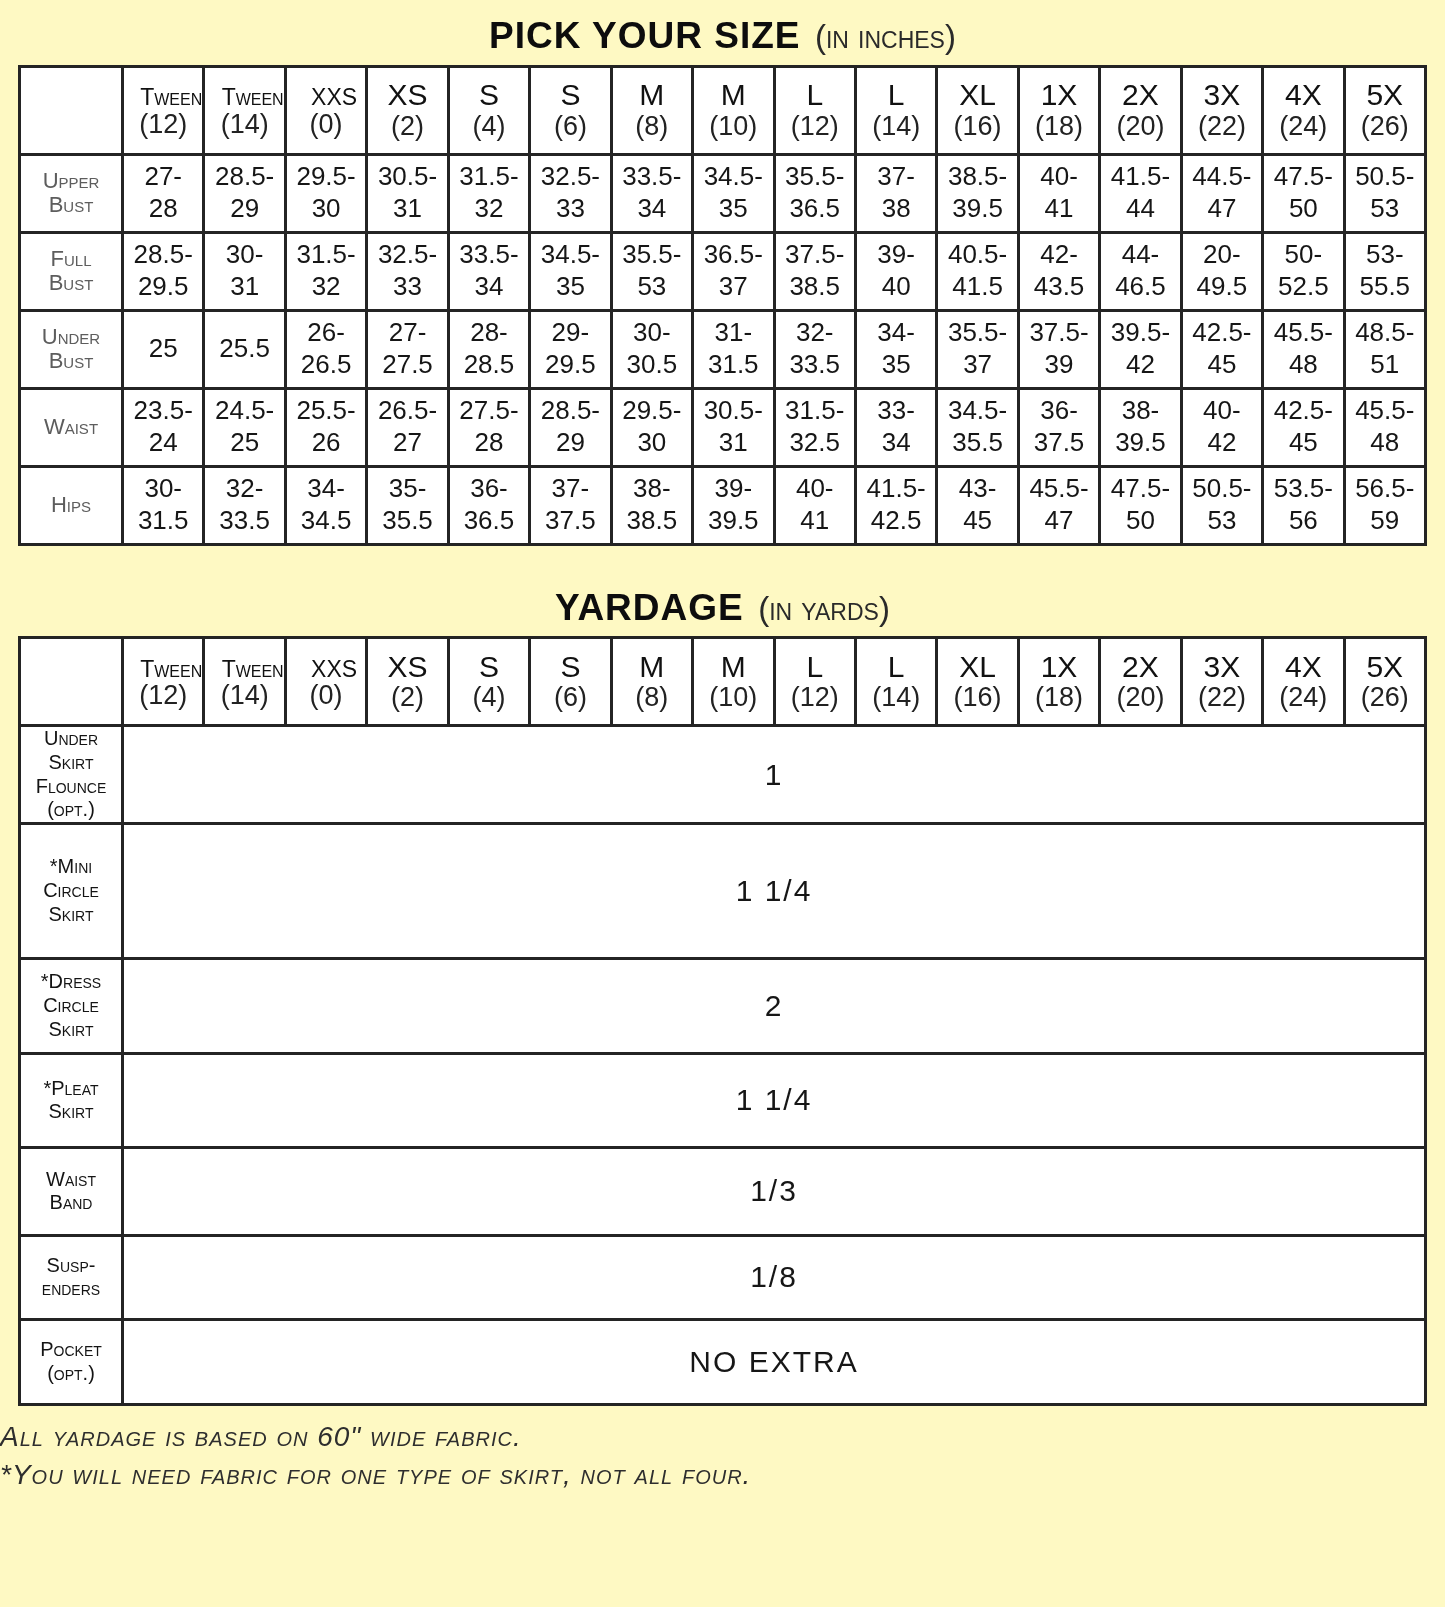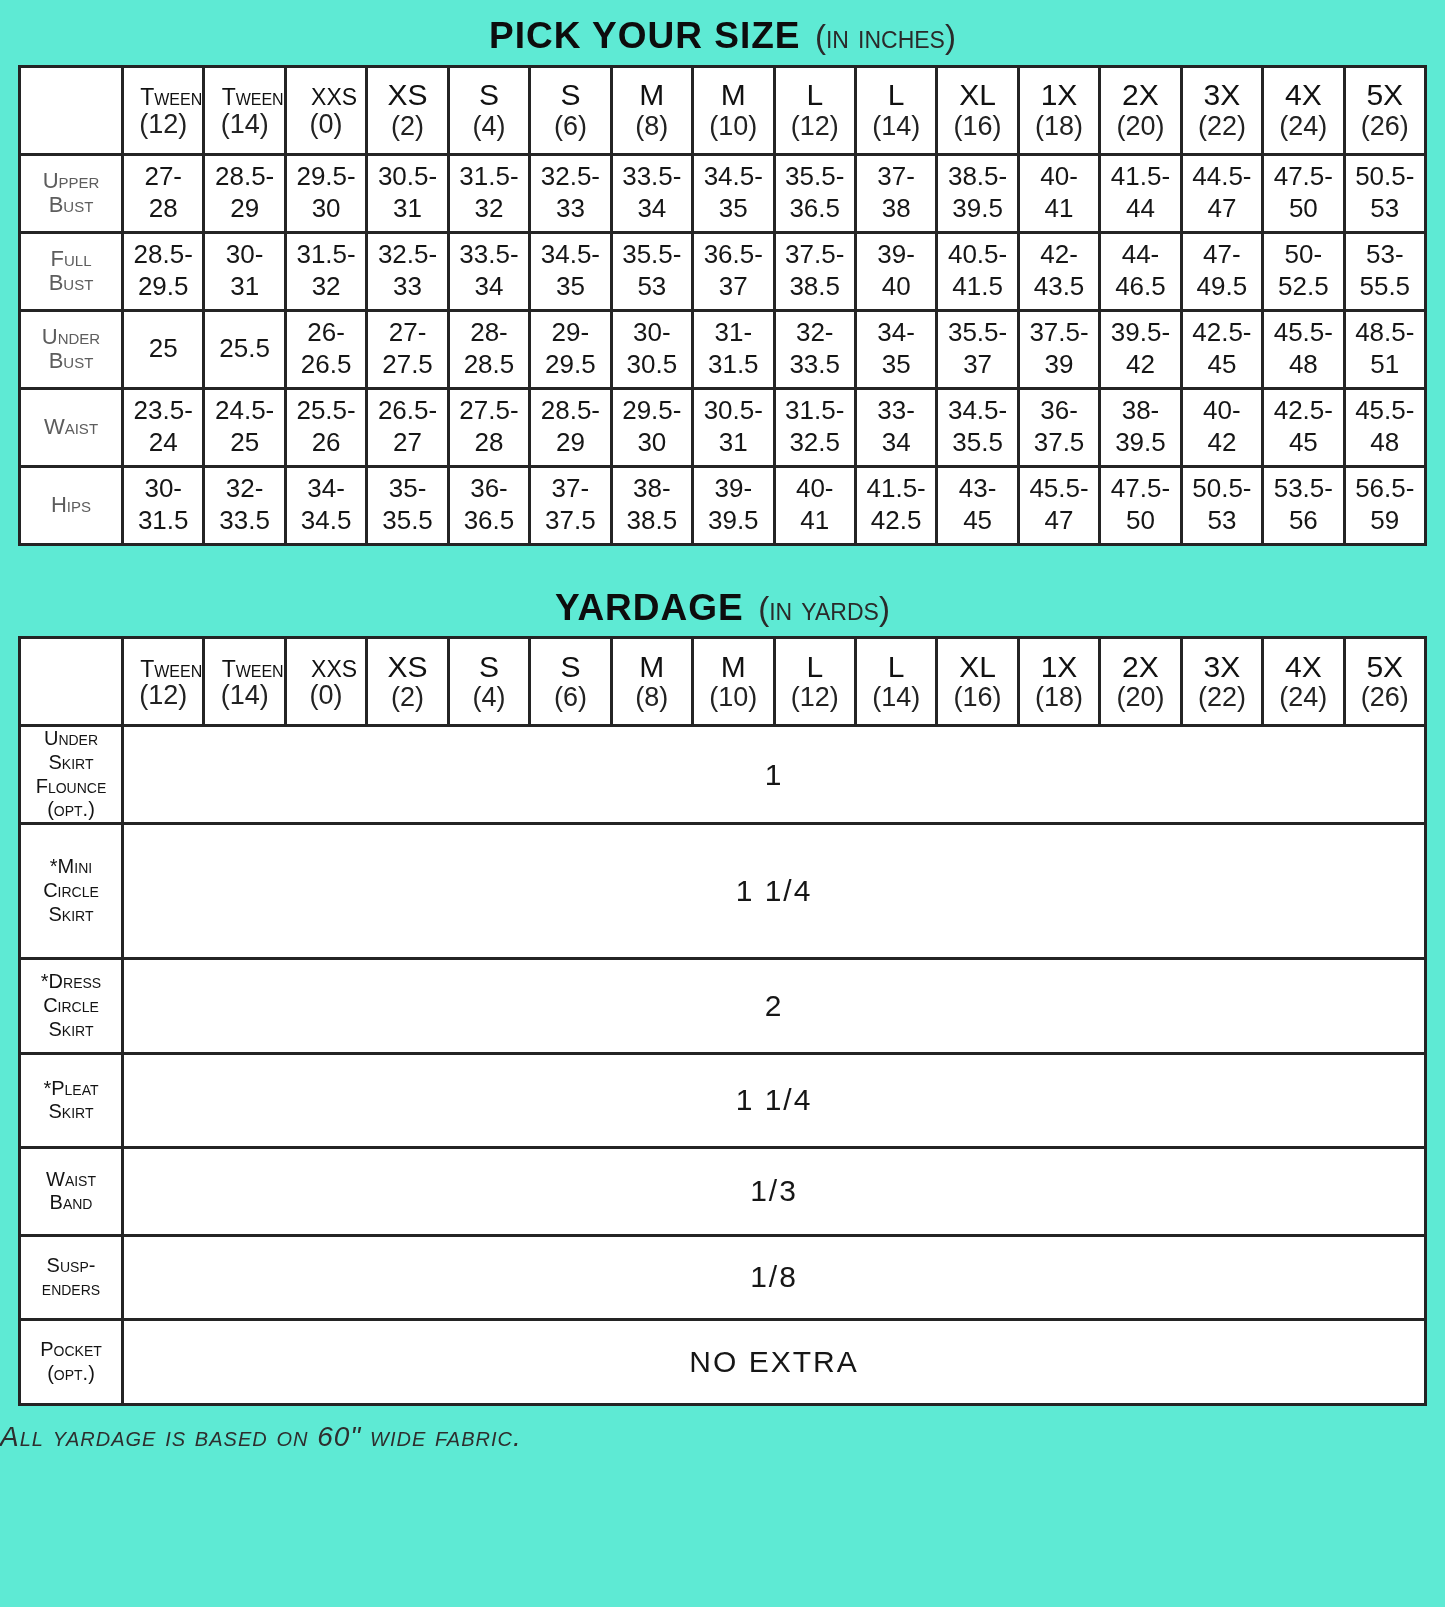--- a/index.html
+++ b/index.html
@@ -1,19 +1,19 @@
 <!DOCTYPE html>
 <html><head>
 <meta charset="utf-8">
 <style>
   html,body { margin:0; padding:0; background:#ffffff; }
   .sheet {
     position:relative;
     width:1445px; height:1607px;
-    background:#5eead4;
+    background:#fef9c3;
     font-family:"Liberation Sans", sans-serif;
     color:#1c1c1c;
     overflow:hidden;
   }
   .table-title { text-align:center; margin:0; padding-top:16px; line-height:1.1; }
   .table-title.second { padding-top:42px; }
   .table-title .main { font-weight:700; font-size:37px; letter-spacing:1px; color:#0d0d0d; }
   .table-title .sub  { font-weight:400; font-size:33px; font-variant:small-caps; color:#2a2a2a; margin-left:10px; }
 
   table {
@@ -273,21 +273,21 @@
           </td>
           <td class="val">
             <div>42-</div>
             <div>43.5</div>
           </td>
           <td class="val">
             <div>44-</div>
             <div>46.5</div>
           </td>
           <td class="val">
-            <div>47-</div>
+            <div>20-</div>
             <div>49.5</div>
           </td>
           <td class="val">
             <div>50-</div>
             <div>52.5</div>
           </td>
           <td class="val">
             <div>53-</div>
             <div>55.5</div>
           </td>
@@ -624,15 +624,16 @@
             <div>Pocket</div>
             <div>(opt.)</div>
           </th>
           <td class="bigval" colspan="16">NO EXTRA</td>
         </tr>
       </tbody>
   </table>
 
   <div class="footnotes">
     <div>All yardage is based on 60" wide fabric.</div>
+    <div>*You will need fabric for one type of skirt, not all four.</div>
   </div>
 
 </div>
 
 </body></html>

